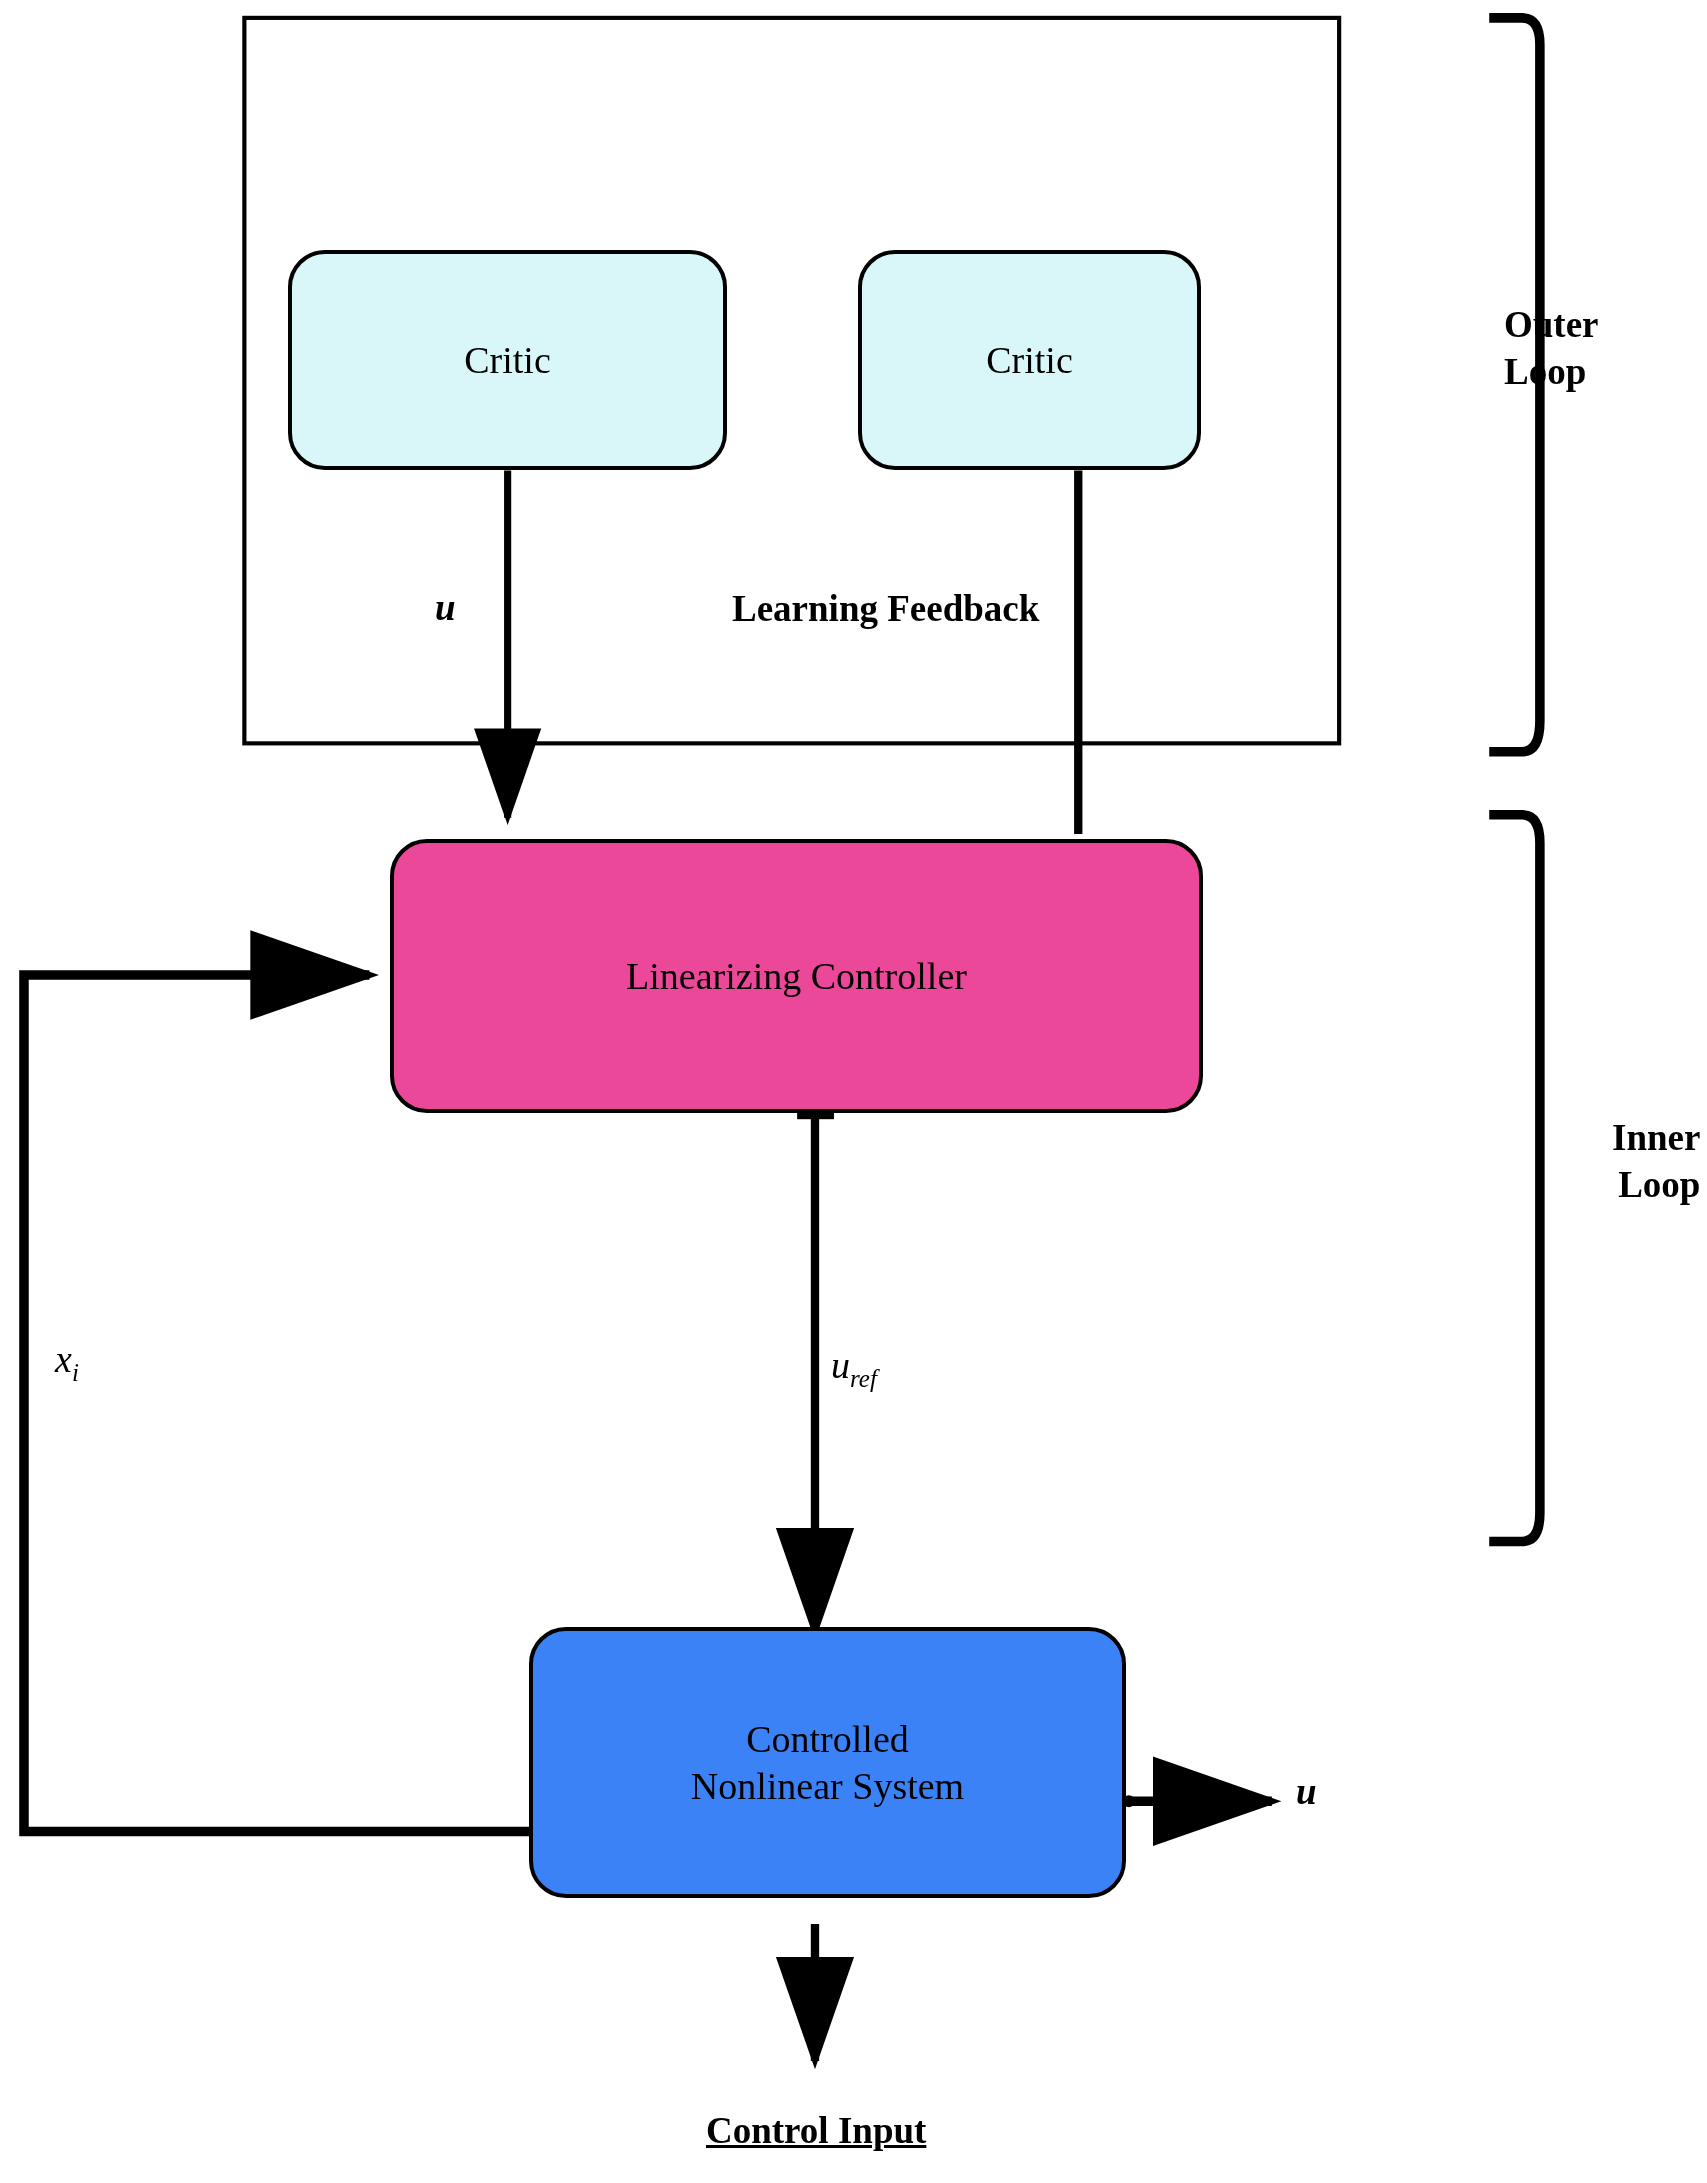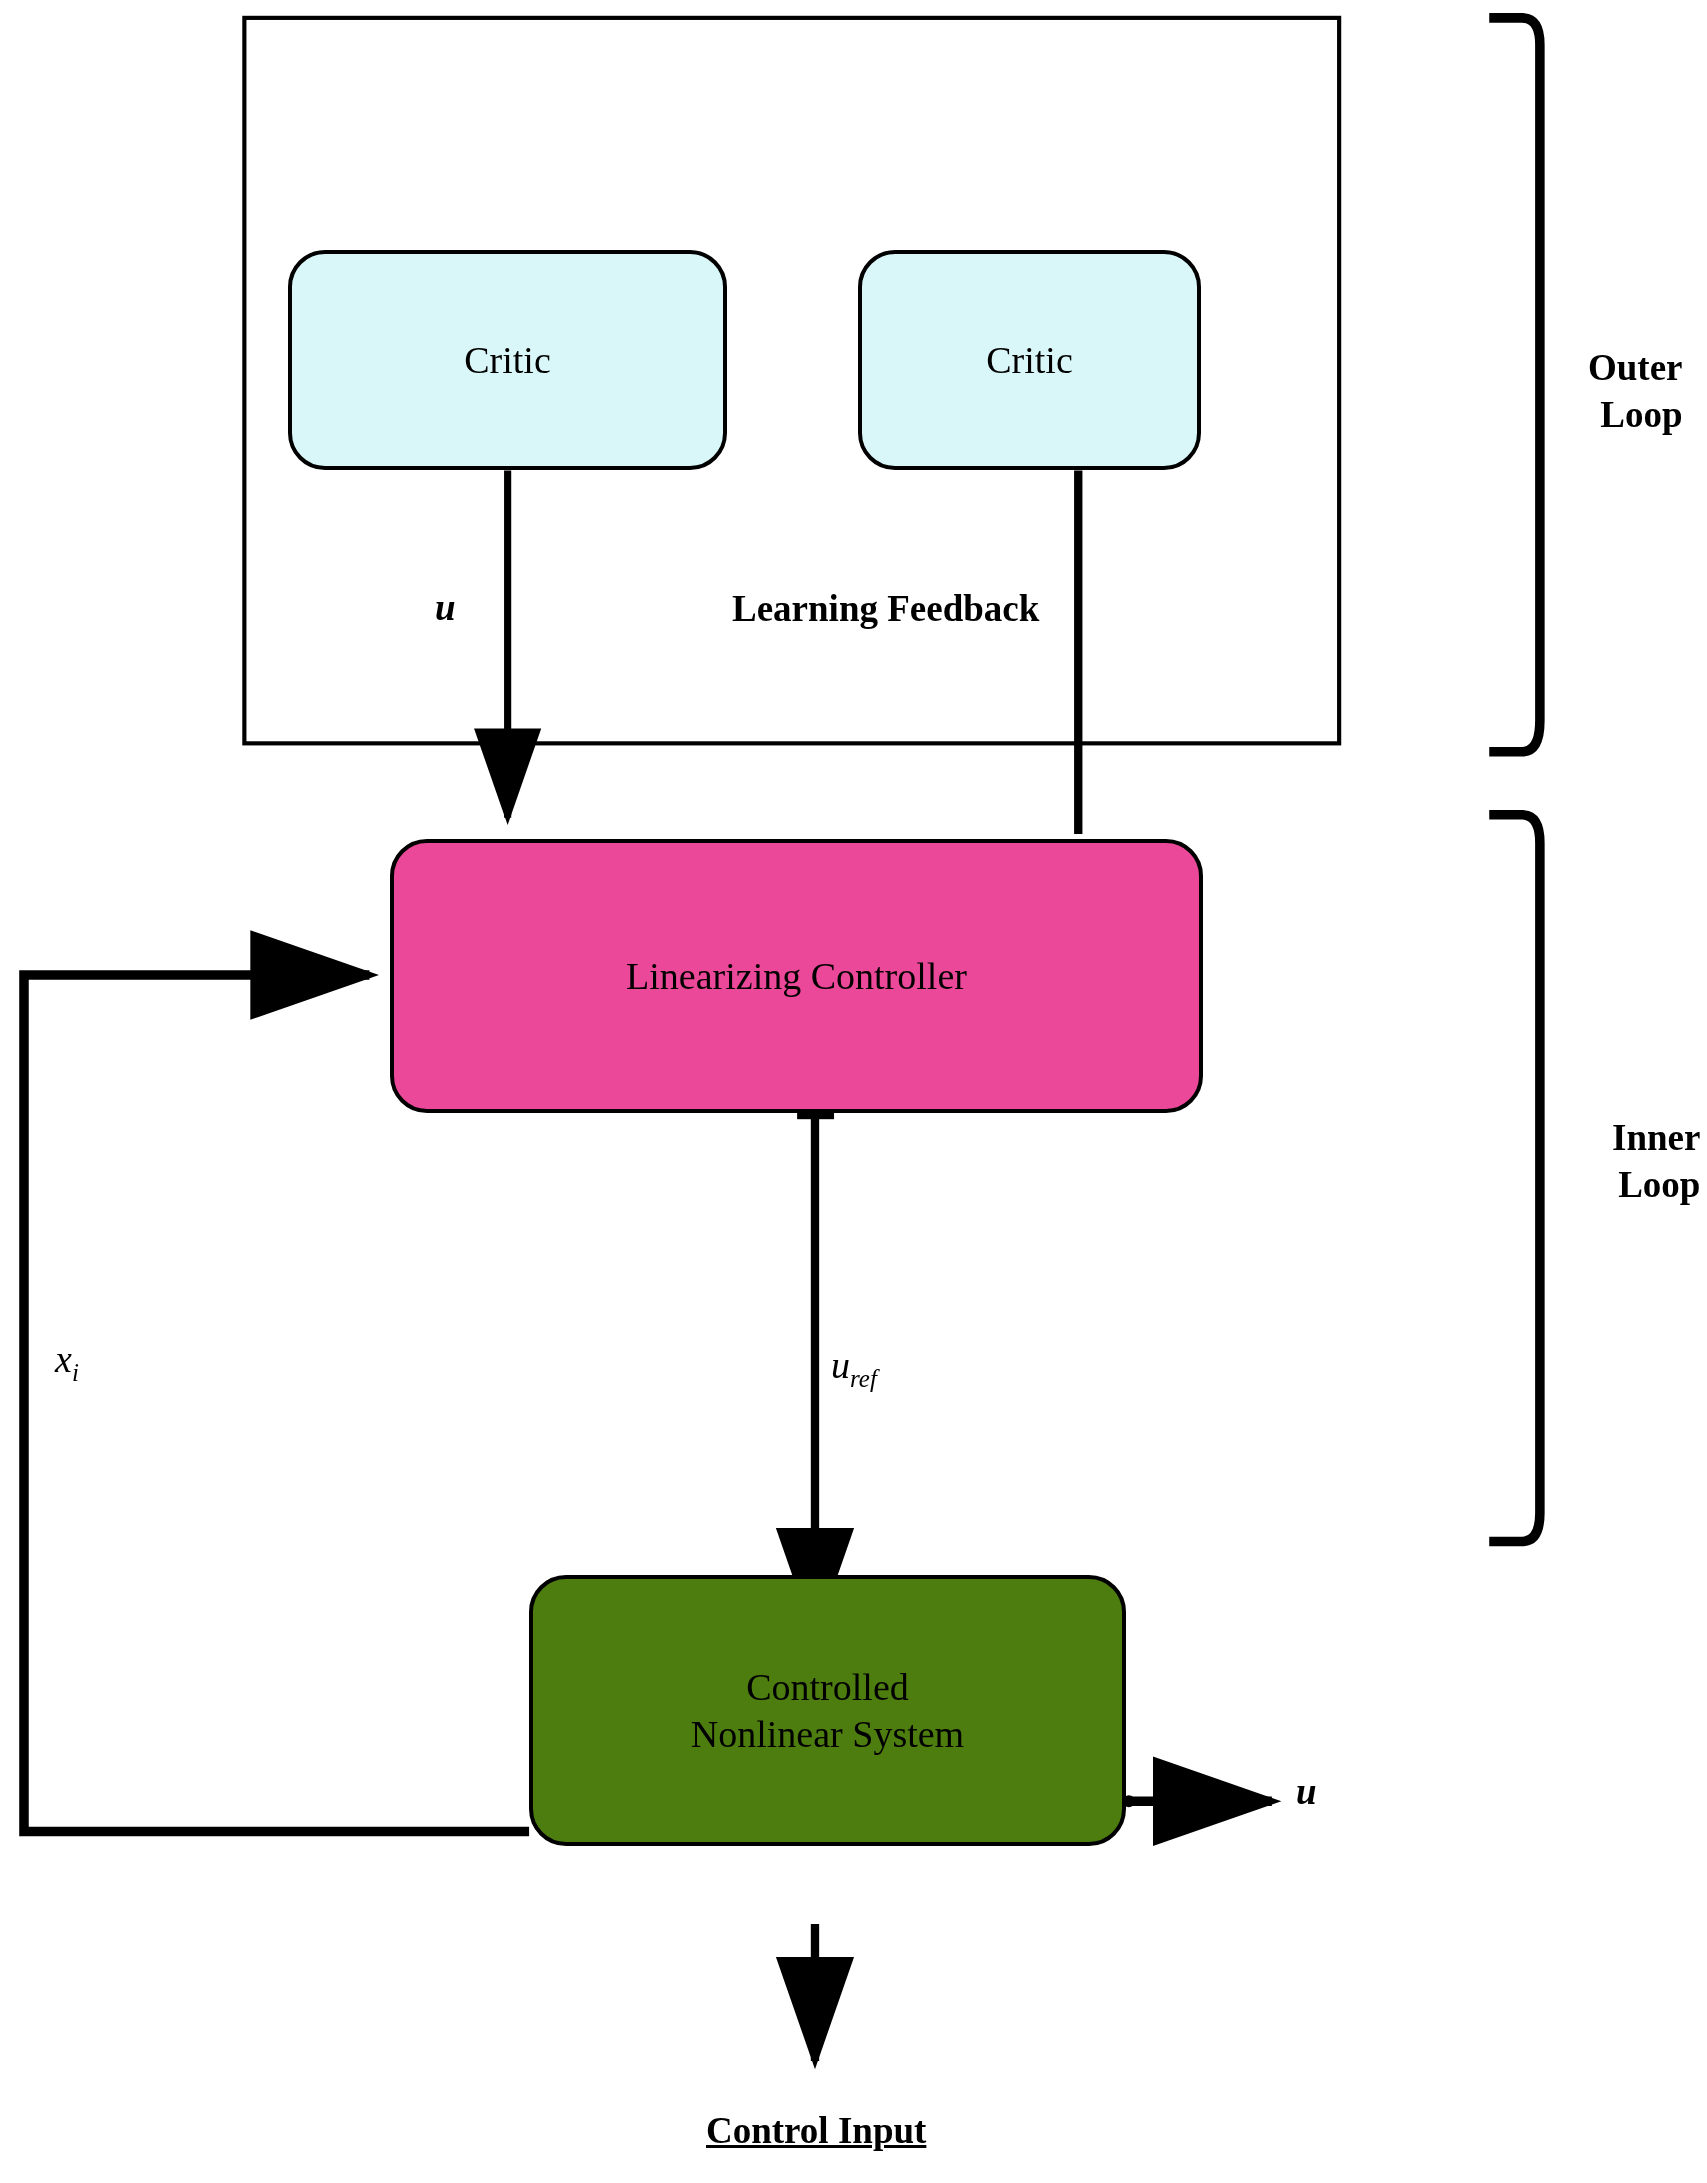--- a/index.html
+++ b/index.html
@@ -7,38 +7,38 @@
   #page{position:relative;width:1708px;height:2183px;background:#ffffff;overflow:hidden;}
   #svg{position:absolute;left:0;top:0;width:1708px;height:2183px;}
 
   .blk{position:absolute;box-sizing:border-box;display:flex;align-items:center;justify-content:center;
        text-align:center;border:4.2px solid #000000;}
   .blk .lbl{font-family:"Liberation Serif", serif;color:#000000;line-height:1.22;}
 
   #actor-block{left:288px;top:250px;width:439px;height:220px;border-radius:37px;background:#d9f7f9;}
   #critic-block{left:858px;top:250px;width:343px;height:220px;border-radius:37px;background:#d9f7f9;}
   #controller-block{left:390px;top:839px;width:813px;height:274px;border-radius:37px;background:#ec4899;}
-  #system-block{left:529px;top:1575px;width:597px;height:271px;border-radius:37px;background:#4d7c0f;}
+  #system-block{left:529px;top:1627px;width:597px;height:271px;border-radius:37px;background:#3b82f6;}
 
   #actor-block .lbl,#critic-block .lbl{font-size:38px;}
   #controller-block .lbl{font-size:38px;}
   #system-block .lbl{font-size:38px;}
 
   .edge-lbl{position:absolute;font-family:"Liberation Serif", serif;color:#000000;white-space:nowrap;}
   .bold{font-weight:bold;}
   .ital{font-style:italic;font-weight:bold;}
   .mathital{font-style:italic;}
 
   #label-u-actor{left:435px;top:586px;font-size:37px;}
   #label-learning-feedback{left:732px;top:587px;font-size:37px;}
   #label-uref{left:831px;top:1343px;font-size:38px;}
   #label-xi{left:55px;top:1337px;font-size:38px;}
   #label-u-output{left:1296px;top:1770px;font-size:37px;}
   #label-control-input{left:706px;top:2109px;font-size:37px;text-decoration:underline;}
-  #label-outer-loop{left:1588px;top:301px;font-size:37px;line-height:1.28;text-align:right;margin-top:43px;}
+  #label-outer-loop{left:1504px;top:301px;font-size:37px;line-height:1.28;text-align:left;}
   #label-inner-loop{left:1588px;top:1114px;font-size:37px;line-height:1.28;text-align:right;margin-left:24px;}
   .sub{font-size:0.66em;vertical-align:sub;font-style:italic;}
 </style>
 </head>
 <body>
 
 <div id="page">
 
   <svg id="svg" viewBox="0 0 2867 3665" xmlns="http://www.w3.org/2000/svg">
     <defs>

